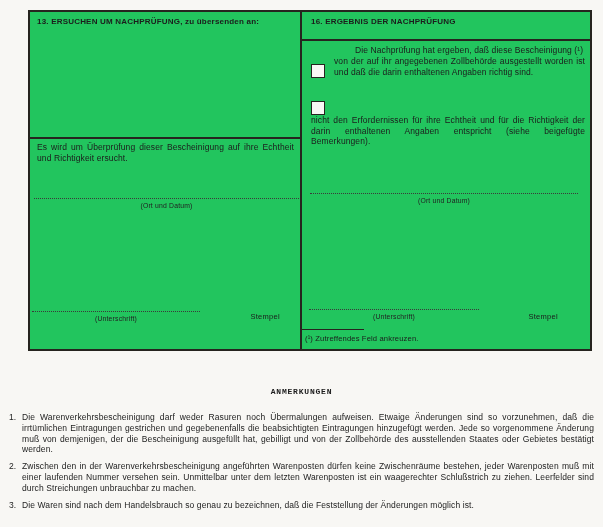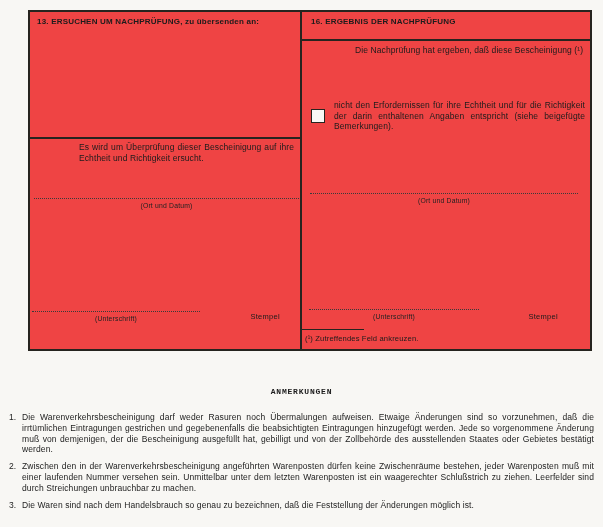--- a/index.html
+++ b/index.html
@@ -12,35 +12,35 @@
     overflow:hidden;
     -webkit-font-smoothing:antialiased;
   }
   .sheet{position:absolute;inset:0;}
 
   
   .form-box{
     position:absolute;left:28px;top:10px;width:560px;height:337px;
     border:2px solid #26241f;
     display:flex;
-    background:#ef4444;
+    background:#22c55e;
   }
   .col13{width:270px;border-right:2px solid #26241f;position:relative;}
   .col14{flex:1;position:relative;}
 
   .box-title{
     position:absolute;top:5px;left:7px;right:5px;
     font-size:8px;font-weight:bold;letter-spacing:.2px;
   }
   .hline{position:absolute;left:0;right:0;border-top:2px solid #26241f;}
   .smalltext{
     font-size:8.5px;line-height:10.5px;letter-spacing:.1px;
     text-align:justify;
   }
-  .b13-request{position:absolute;top:130px;left:7px;right:6px;margin-left:42px;}
+  .b13-request{position:absolute;top:130px;left:7px;right:6px;}
 
   .dotline{border-top:1px dotted #3a3a3a;height:0;}
   .field-label{
     font-size:6.8px;letter-spacing:.2px;text-align:center;color:#222;
   }
   .b13-ortdatum-line{position:absolute;top:186px;left:4px;right:1px;}
   .b13-ortdatum-label{position:absolute;top:190px;left:4px;right:1px;}
   .stamp{
     position:absolute;font-size:7.5px;letter-spacing:.3px;margin-top:48px;
   }
@@ -48,21 +48,21 @@
   .b13-sig-line{position:absolute;top:299px;left:2px;width:168px;}
   .b13-sig-label{position:absolute;top:303px;left:2px;width:168px;}
 
   .b14-hline{top:27px;}
   .b14-intro{position:absolute;top:33px;left:9px;right:5px;padding-left:44px;}
   .opt{
     position:absolute;left:9px;right:5px;
     display:flex;align-items:flex-start;
   }
   .opt1{top:44px;}
-  .opt2{top:88px;}
+  .opt2{top:80px;flex-direction:column;}
   .checkbox{
     width:12px;height:12px;flex:0 0 12px;
     border:1.5px solid #26241f;background:#f9f8f5;
     margin-right:9px;
   }
   .opt1 .checkbox{margin-top:8px;}
   .opt2 .checkbox{margin-top:9px;}
   .opt-text{flex:1;}
   .b14-ortdatum-line{position:absolute;top:181px;left:8px;right:12px;}
   .b14-ortdatum-label{position:absolute;top:185px;left:8px;right:12px;}
@@ -113,20 +113,24 @@
       <div class="field-label b13-sig-label">(Unterschrift)</div>
     </div>
 
     <div class="col14">
       <div class="box-title" style="left:9px;">16. ERGEBNIS DER NACHPRÜFUNG</div>
 
       <div class="hline b14-hline"></div>
 
       <div class="b14-intro smalltext">Die Nachprüfung hat ergeben, daß diese Bescheinigung (¹)</div>
 
+      <div class="opt opt1">
+        <div class="checkbox"></div>
+        <div class="opt-text smalltext">von der auf ihr angegebenen Zollbehörde ausgestellt worden ist und daß die darin enthaltenen Angaben richtig sind.</div>
+      </div>
 
       <div class="opt opt2">
         <div class="checkbox"></div>
         <div class="opt-text smalltext">nicht den Erfordernissen für ihre Echtheit und für die Richtigkeit der darin enthaltenen Angaben entspricht (siehe beigefügte Bemerkungen).</div>
       </div>
 
       <div class="dotline b14-ortdatum-line"></div>
       <div class="field-label b14-ortdatum-label">(Ort und Datum)</div>
 
       <div class="stamp b14-stamp">Stempel</div>

